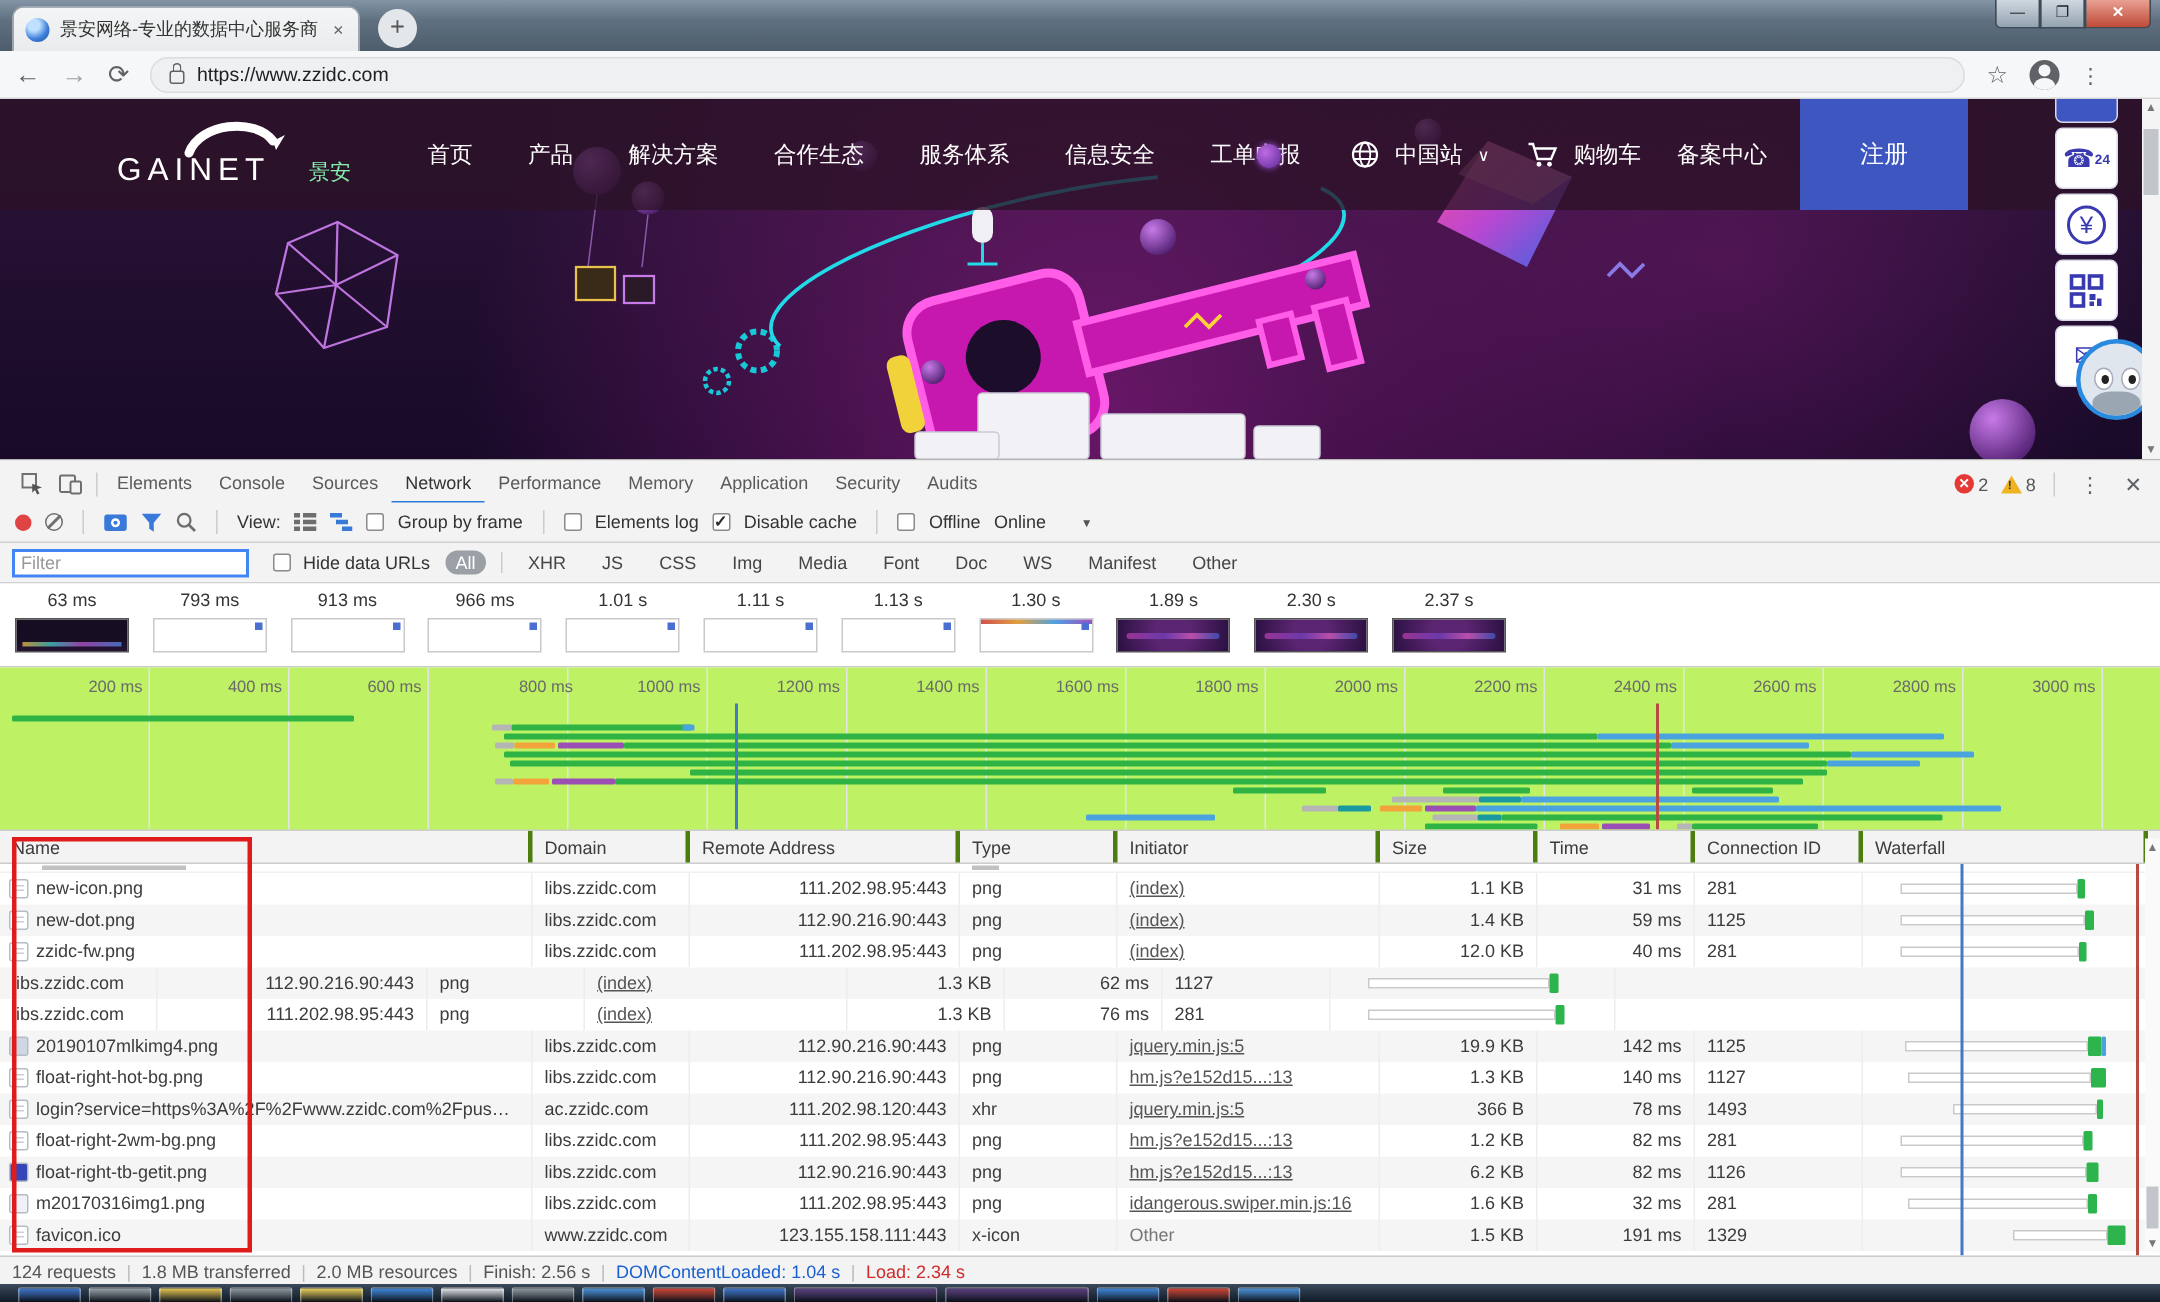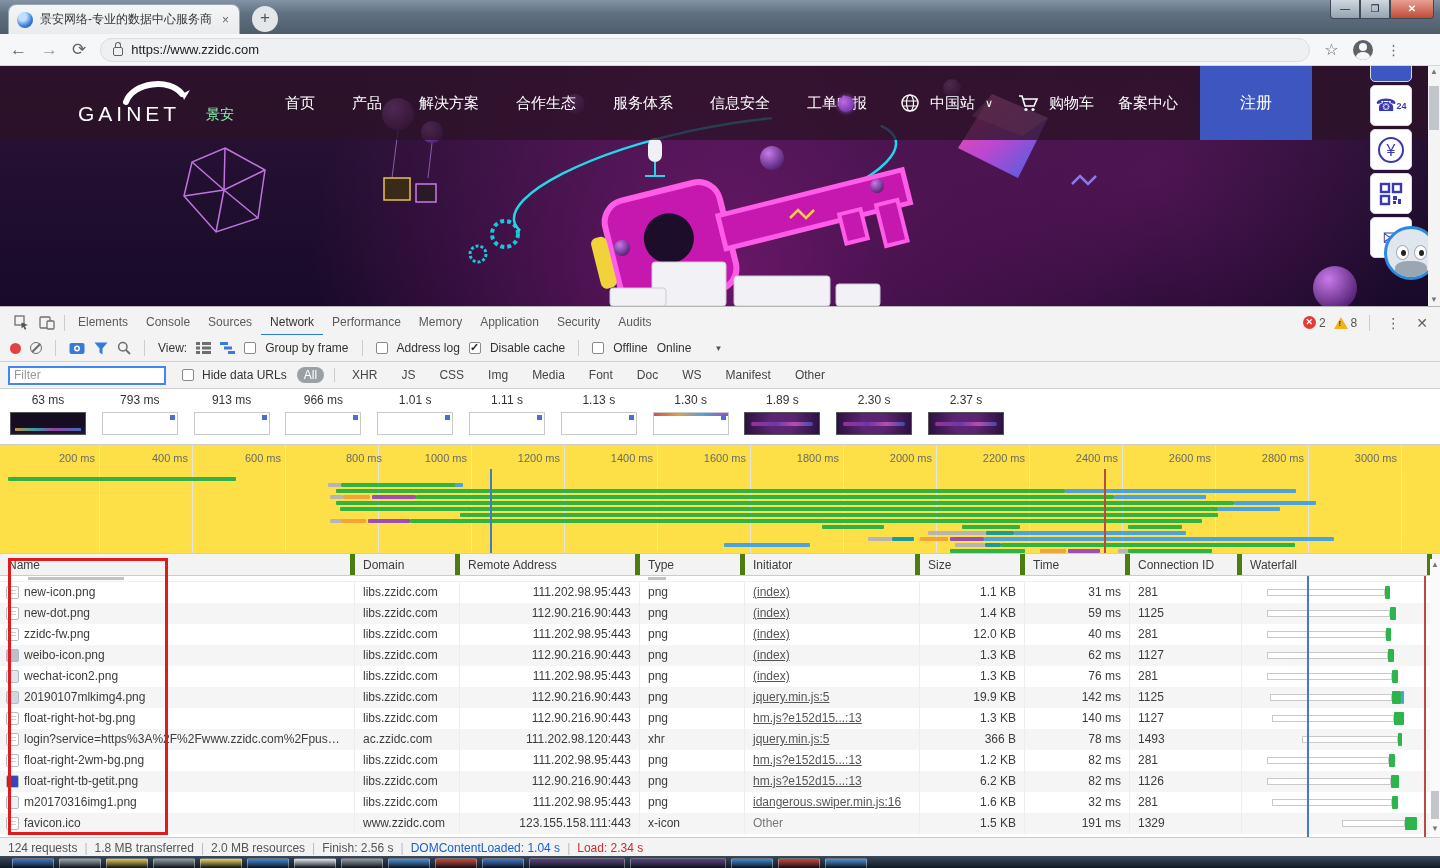--- a/index.html
+++ b/index.html
@@ -110,29 +110,29 @@
   .fs-thumb.dark { background:linear-gradient(180deg,#170d22 60%,#241433); border-color:#555; }
   .fs-thumb.dark::after { content:""; position:absolute; left:4px; bottom:3px; right:4px; height:3px;
     background:linear-gradient(90deg,#e0b040,#40c0c0 30%,#b050c0 60%,#5080e0); opacity:.8; }
   .fs-thumb.white::after, .fs-thumb.white-top::after { content:""; position:absolute; right:2px; top:2px; width:5px; height:5px; background:#4a6fd0; }
   .fs-thumb.white-top::before { content:""; position:absolute; left:0; top:0; right:0; height:3px;
     background:linear-gradient(90deg,#d05050,#e0a040,#50a0e0,#a050c0); }
   .fs-thumb.purple { background:radial-gradient(circle at 50% 40%, #5c2573 0 30%, #2a1040 100%); border-color:#555; }
   .fs-thumb.purple::after { content:""; position:absolute; left:6px; top:9px; right:6px; height:4px;
     background:linear-gradient(90deg,#c040b0,#7040c0 40%,#e060c0 70%,#4060d0); opacity:.7; border-radius:2px; }
 
-  #dt-overview { position:absolute; top:138px; left:0; width:1440px; height:109px; background:#fde047; border-bottom:1px solid #ccc; overflow:hidden; }
+  #dt-overview { position:absolute; top:138px; left:0; width:1440px; height:109px; background:#bef264; border-bottom:1px solid #ccc; overflow:hidden; }
   .ov-grid { position:absolute; top:0; bottom:0; width:1px; background:#e4e4e4; }
   .ov-tick-label { position:absolute; top:7px; width:66px; text-align:right; font-size:11px; color:#6a6a6a; }
   .ov-bar { position:absolute; height:4px; border-radius:1px; }
   .ov-line { position:absolute; top:24px; bottom:0; width:1.5px; }
 
   #dt-table { position:absolute; top:247px; left:0; width:1440px; height:283px; background:#fff; overflow:hidden; }
   #dt-thead { display:flex; height:22px; background:#f3f3f3; border-bottom:1px solid #ccc; }
-  .th { border-right:5px solid #4d7c0f; padding:4px 0 0 8px; font-size:12px; color:#3c3c3c; overflow:hidden; white-space:nowrap; }
+  .th { border-right:3px solid #4d7c0f; padding:4px 0 0 8px; font-size:12px; color:#3c3c3c; overflow:hidden; white-space:nowrap; }
   #partial-row { height:6px; background:#fff; position:relative; overflow:hidden; border-bottom:1px solid #f0f0f0; }
   .smudge { position:absolute; bottom:1px; height:3px; background:#9a9a9a; opacity:.6; }
   .net-row { display:flex; height:21px; align-items:center; font-size:12px; color:#3c3c3c; position:relative; }
   .net-row.odd { background:#f5f5f5; }
   .td { padding-left:8px; white-space:nowrap; overflow:hidden; border-right:1px solid #ededed; height:21px; line-height:21px; }
   .td.num { text-align:right; padding-right:8px; padding-left:0; }
   .name-cell { display:flex; align-items:center; gap:5px; padding-left:6px; }
   .req-icon { width:13px; height:13px; border:1px solid #b5bcc4; background:#fff; border-radius:2px; flex:0 0 13px; position:relative; }
   .req-icon.doc::after { content:""; position:absolute; left:2px; top:3px; right:2px; height:1px; background:#c9cfd6; box-shadow:0 3px 0 #c9cfd6; }
   .init-link { text-decoration:underline; color:#555; }
@@ -412,21 +412,21 @@
       <g fill="#3879d9">
           <rect x="0" y="0" width="8" height="3"></rect>
           <rect x="4" y="4.5" width="8" height="3"></rect>
           <rect x="8" y="9" width="7" height="3"></rect>
         </g>
     </svg>
     <span class="cb"></span>
     <span class="tb-label">Group by frame</span>
     <span class="dt-sep"></span>
     <span class="cb"></span>
-    <span class="tb-label">Address log</span>
+    <span class="tb-label">Elements log</span>
     <span class="cb checked"></span>
     <span class="tb-label">Disable cache</span>
     <span class="dt-sep"></span>
     <span class="cb"></span>
     <span class="tb-label">Offline</span>
     <span class="tb-label">Online</span>
     <span class="dd-arrow" style="margin-left:14px">▼</span>
   </div>
 
   <div id="dt-filterbar">
@@ -633,41 +633,33 @@
           <div class="td" style="width: 175px;"><span class="init-link">(index)</span></div>
           <div class="td num" style="width: 105px;">12.0 KB</div>
           <div class="td num" style="width: 105px;">40 ms</div>
           <div class="td" style="width: 112px;">281</div>
           <div class="td wf-cell" style="width: 190px;">
             <div class="wf-wait" style="left: 25px; width: 119px;"></div>
             <div class="wf-green" style="left: 144px; width: 5px;"></div>
           </div>
         </div>
         <div class="net-row odd">
-          <div class="td name-cell" style="width: 355px;">
-            <div class="req-icon" style="background: rgb(185, 194, 204);"></div>
-            <span style="overflow: hidden; text-overflow: ellipsis; white-space: nowrap; max-width: 320px;">weibo-icon.png</span>
-          </div>
           <div class="td" style="width: 105px;">libs.zzidc.com</div>
           <div class="td num" style="width: 180px;">112.90.216.90:443</div>
           <div class="td" style="width: 105px;">png</div>
           <div class="td" style="width: 175px;"><span class="init-link">(index)</span></div>
           <div class="td num" style="width: 105px;">1.3 KB</div>
           <div class="td num" style="width: 105px;">62 ms</div>
           <div class="td" style="width: 112px;">1127</div>
           <div class="td wf-cell" style="width: 190px;">
             <div class="wf-wait" style="left: 25px; width: 121px;"></div>
             <div class="wf-green" style="left: 146px; width: 6px;"></div>
           </div>
         </div>
         <div class="net-row">
-          <div class="td name-cell" style="width: 355px;">
-            <div class="req-icon" style="background: rgb(223, 230, 238);"></div>
-            <span style="overflow: hidden; text-overflow: ellipsis; white-space: nowrap; max-width: 320px;">wechat-icon2.png</span>
-          </div>
           <div class="td" style="width: 105px;">libs.zzidc.com</div>
           <div class="td num" style="width: 180px;">111.202.98.95:443</div>
           <div class="td" style="width: 105px;">png</div>
           <div class="td" style="width: 175px;"><span class="init-link">(index)</span></div>
           <div class="td num" style="width: 105px;">1.3 KB</div>
           <div class="td num" style="width: 105px;">76 ms</div>
           <div class="td" style="width: 112px;">281</div>
           <div class="td wf-cell" style="width: 190px;">
             <div class="wf-wait" style="left: 25px; width: 125px;"></div>
             <div class="wf-green" style="left: 150px; width: 6px;"></div>

